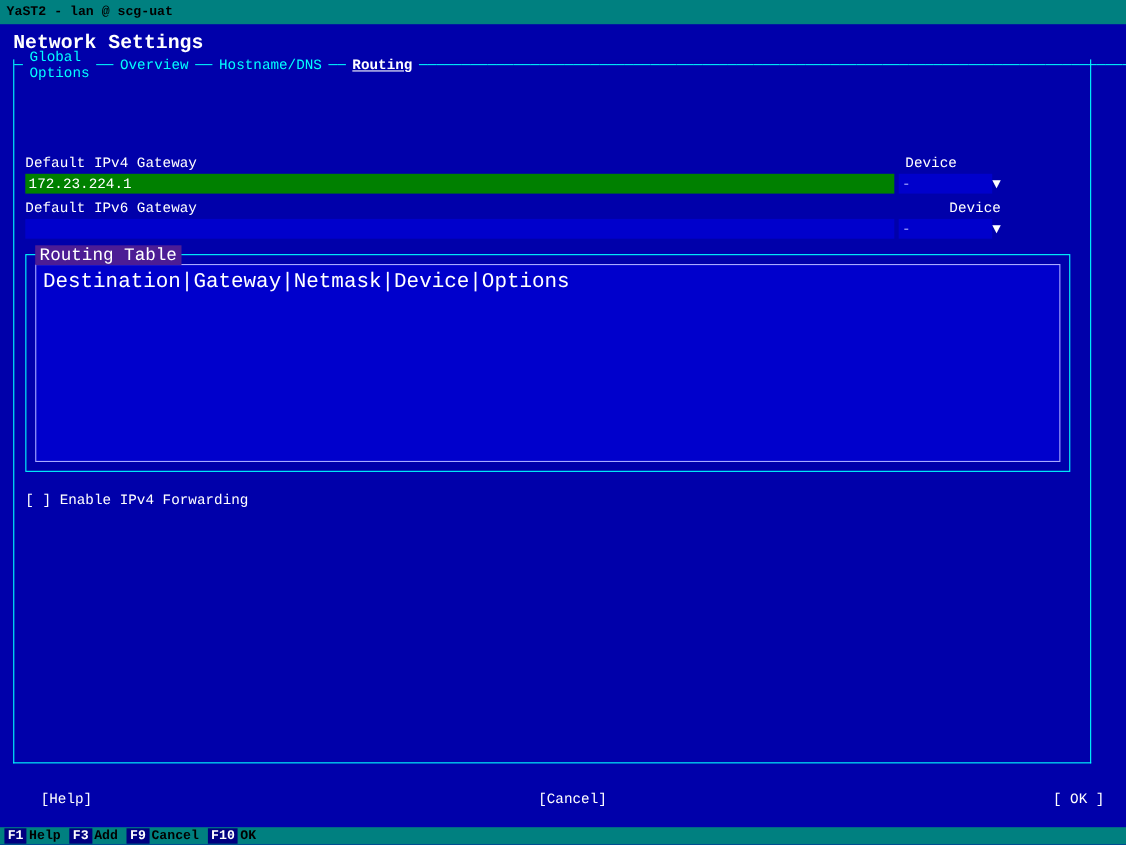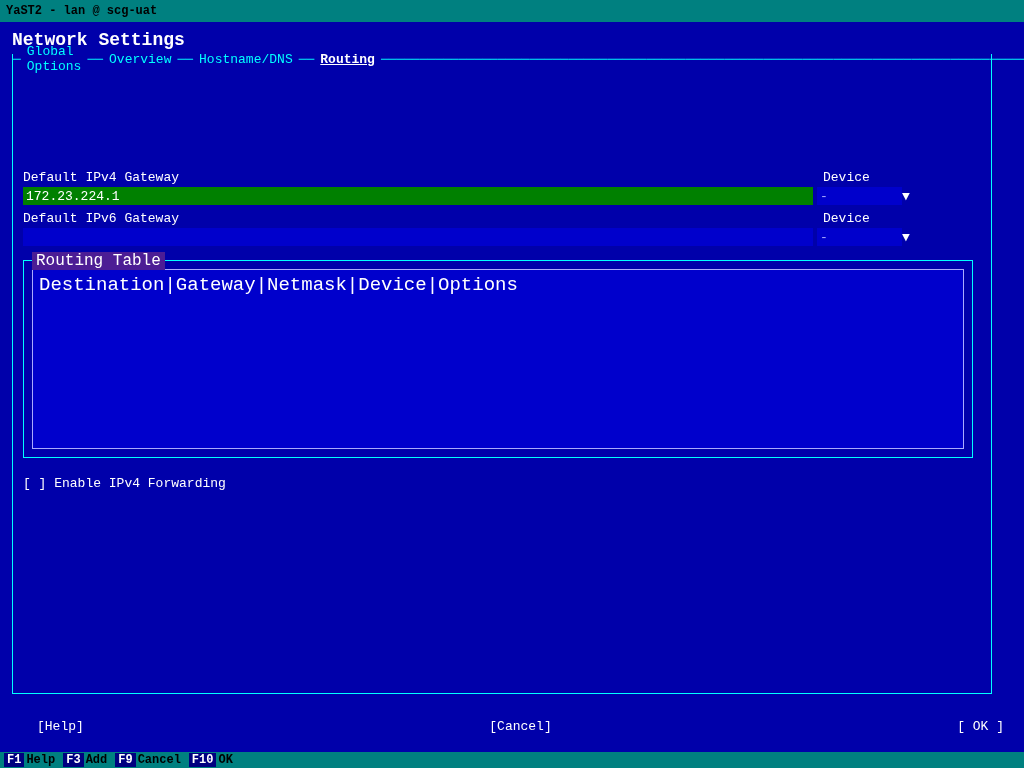--- a/index.html
+++ b/index.html
@@ -70,21 +70,21 @@
       font-weight: bold;
       text-decoration: underline;
     }
 
     .tab-separator {
       color: #00ffff;
     }
 
     
     #ipv4-section {
-      margin-top: 108px;
+      margin-top: 79px;
       display: flex;
       align-items: center;
       gap: 0;
     }
 
     #ipv4-label {
       color: #ffffff;
       width: 800px;
       font-size: 13px;
     }
@@ -131,20 +131,21 @@
     }
 
     
     #ipv6-section {
       margin-top: 6px;
     }
 
     #ipv6-label-row {
       display: flex;
       align-items: center;
+      gap: 40px;
     }
 
     #ipv6-label {
       color: #ffffff;
       width: 800px;
       font-size: 13px;
     }
 
     #ipv6-device-label {
       color: #ffffff;

